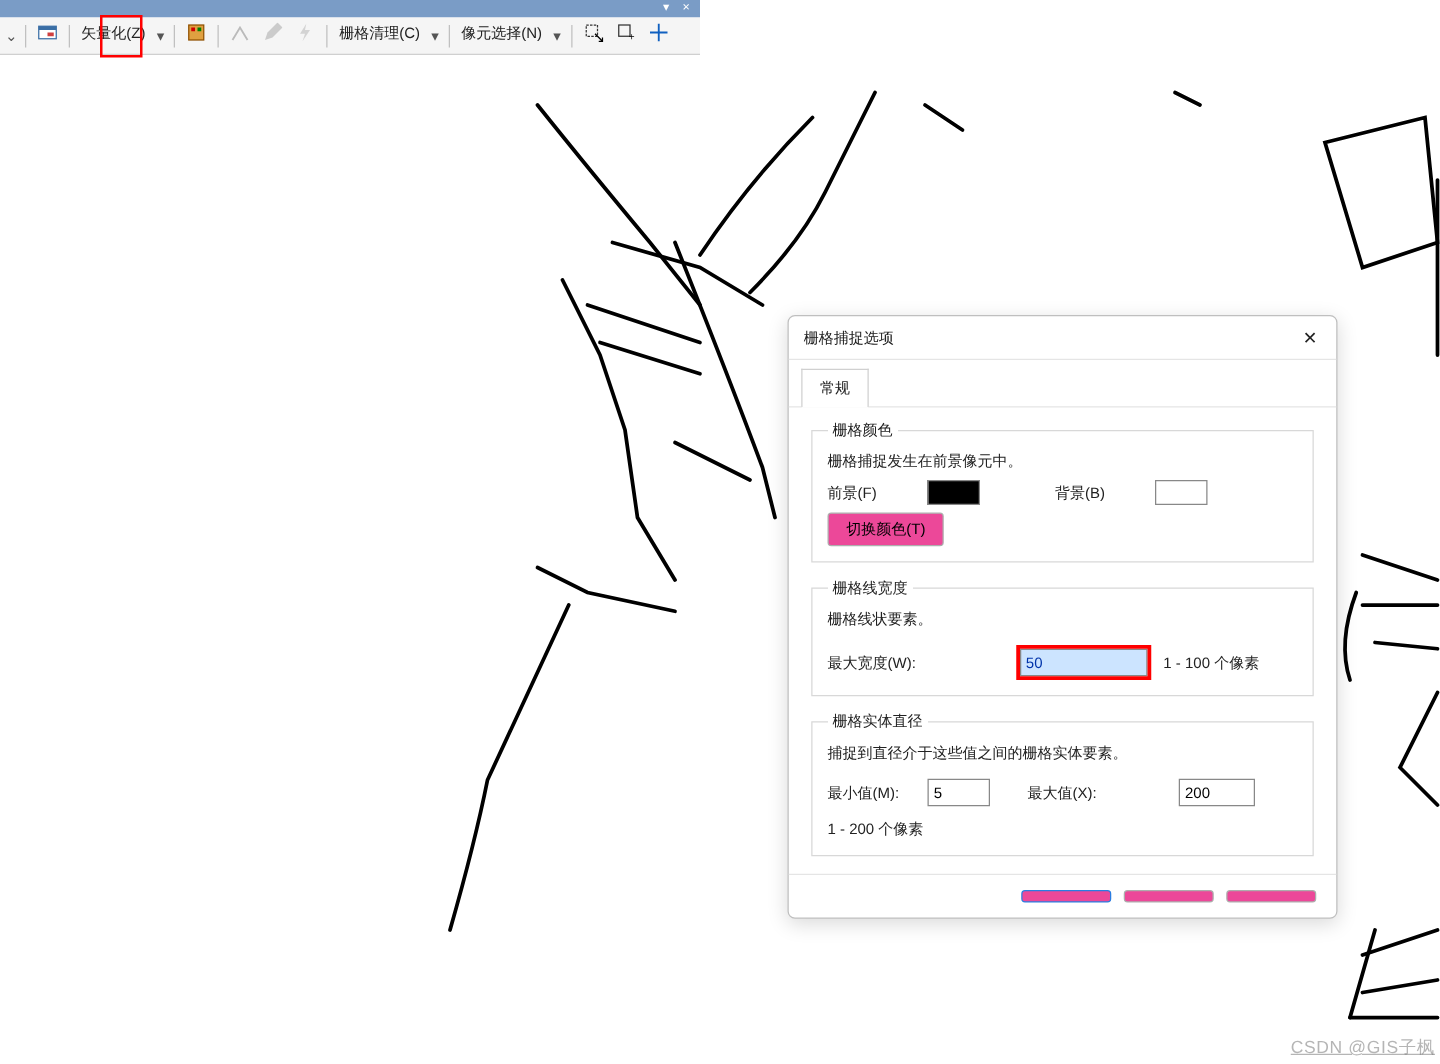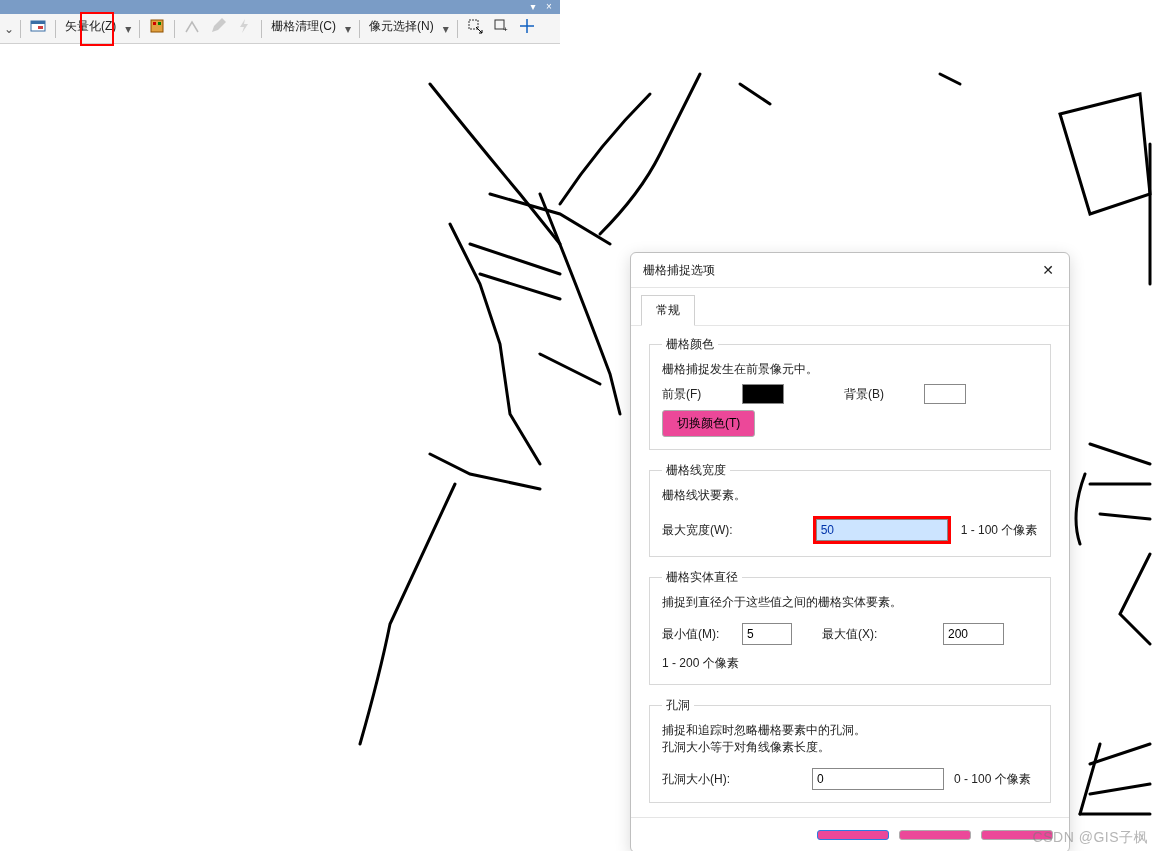--- a/index.html
+++ b/index.html
@@ -49,35 +49,35 @@
   fieldset.group legend { padding: 0 4px; font-size: 12px; }
 
   .row { display: flex; align-items: center; gap: 10px; margin-top: 6px; flex-wrap: wrap; }
   .swatch { width: 42px; height: 20px; border: 1px solid #888; }
   .swatch.black { background: #000; }
   .swatch.white { background: #fff; }
 
   .winbtn { border: 1px solid #adadad; background: #ec4899; padding: 4px 14px; border-radius: 3px; cursor: pointer; font-size: 12px; }
 
   .num-input { height: 22px; border: 1px solid #888; padding: 2px 4px; font-size: 12px; width: 60px; }
-  .wide-input { width: 132px; }
+  .wide-input { width: 102px; }
   .sel-input { background: #cce4ff; color: #0033aa; }
   .input-highlight { position: relative; display:inline-block; padding: 3px; }
   .input-highlight::before { content:""; position:absolute; inset:0; border: 3px solid #ff0000; pointer-events:none; }
 
   .lbl { min-width: 70px; }
 
   .dlg-footer { display: flex; justify-content: flex-end; gap: 10px; padding: 12px 16px; border-top: 1px solid #e5e5e5; }
   .dlg-footer .winbtn { min-width: 72px; }
   .primary { border-color: #2a7de1; color: #2a7de1; }
   .dim { color: #888; }
 
   .hint { color: #222; }
 
-  .watermark { position: absolute; right: 4px; bottom: 4px; font-size: 14px; color: rgba(120,120,120,0.55); letter-spacing: 0.5px; }
+  .watermark { position: absolute; right: 4px; bottom: 4px; font-size: 14px; color: rgba(120,120,120,0.55); letter-spacing: 0.5px; text-decoration: underline; }
 </style>
 </head>
 <body>
 
 <div class="titlebar">
   <div class="ctl">▾</div>
   <div class="ctl">×</div>
 </div>
 
 <div class="toolbar">
@@ -256,31 +256,20 @@
         <span class="lbl">最小值(M):</span>
         <input class="num-input" style="width: 50px;" value="5">
         <span style="width:10px"></span>
         <span class="lbl">最大值(X):</span>
         <input class="num-input" style="width: 61px; margin-left: 41px;" value="200">
         <span style="width:10px"></span>
         <span class="hint">1 - 200 个像素</span>
       </div>
     </fieldset>
 
-    <fieldset class="group">
-      <legend>孔洞</legend>
-      <div class="hint">捕捉和追踪时忽略栅格要素中的孔洞。</div>
-      <div class="hint">孔洞大小等于对角线像素长度。</div>
-      <div class="row" style="margin-top:12px">
-        <span class="lbl">孔洞大小(H):</span>
-        <span style="width:60px"></span>
-        <input class="num-input wide-input" value="0" style="">
-        <span class="hint">0 - 100 个像素</span>
-      </div>
-    </fieldset>
 
   </div>
 
   <div class="dlg-footer">
     <button class="winbtn primary">
       
     </button>
     <button class="winbtn">
       
     </button>

